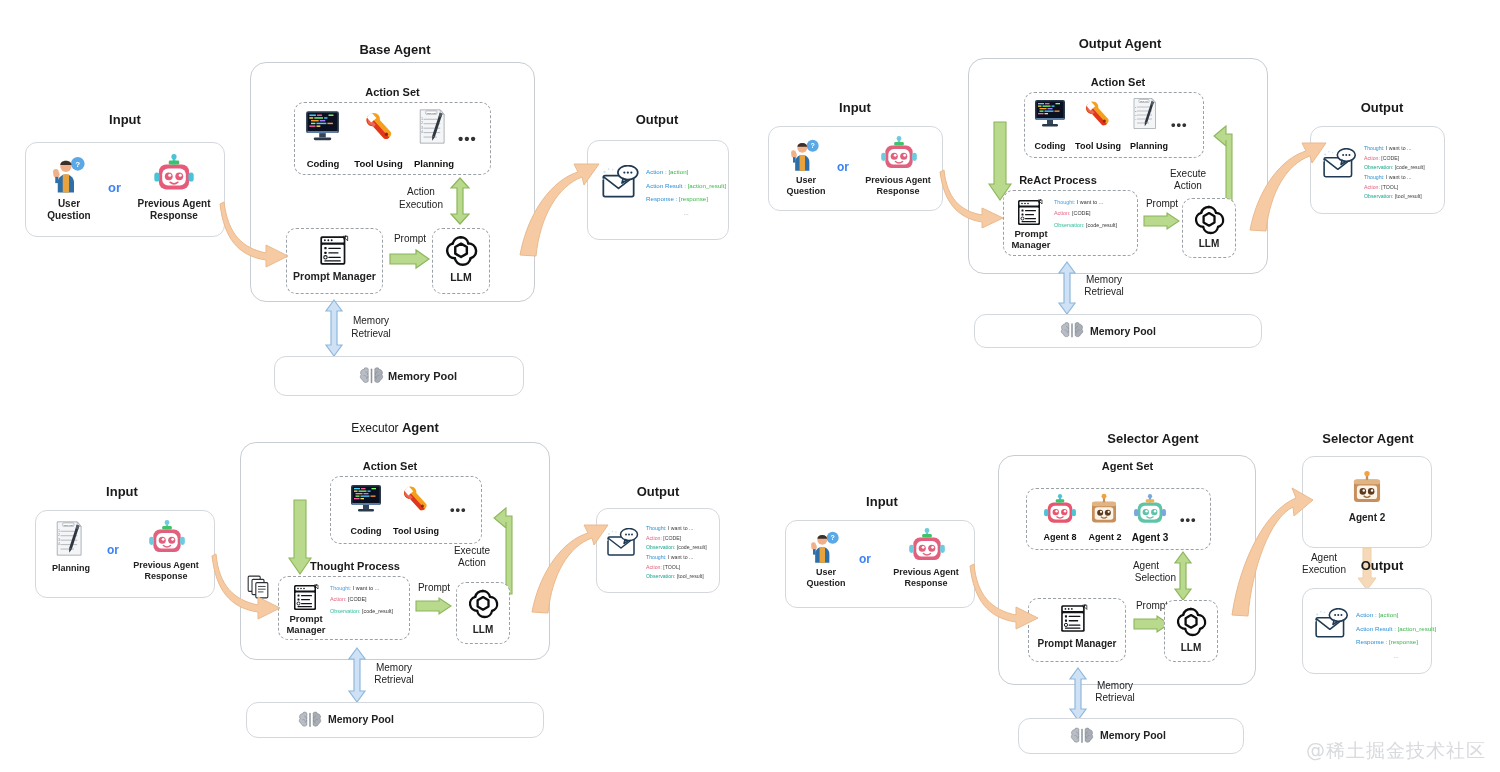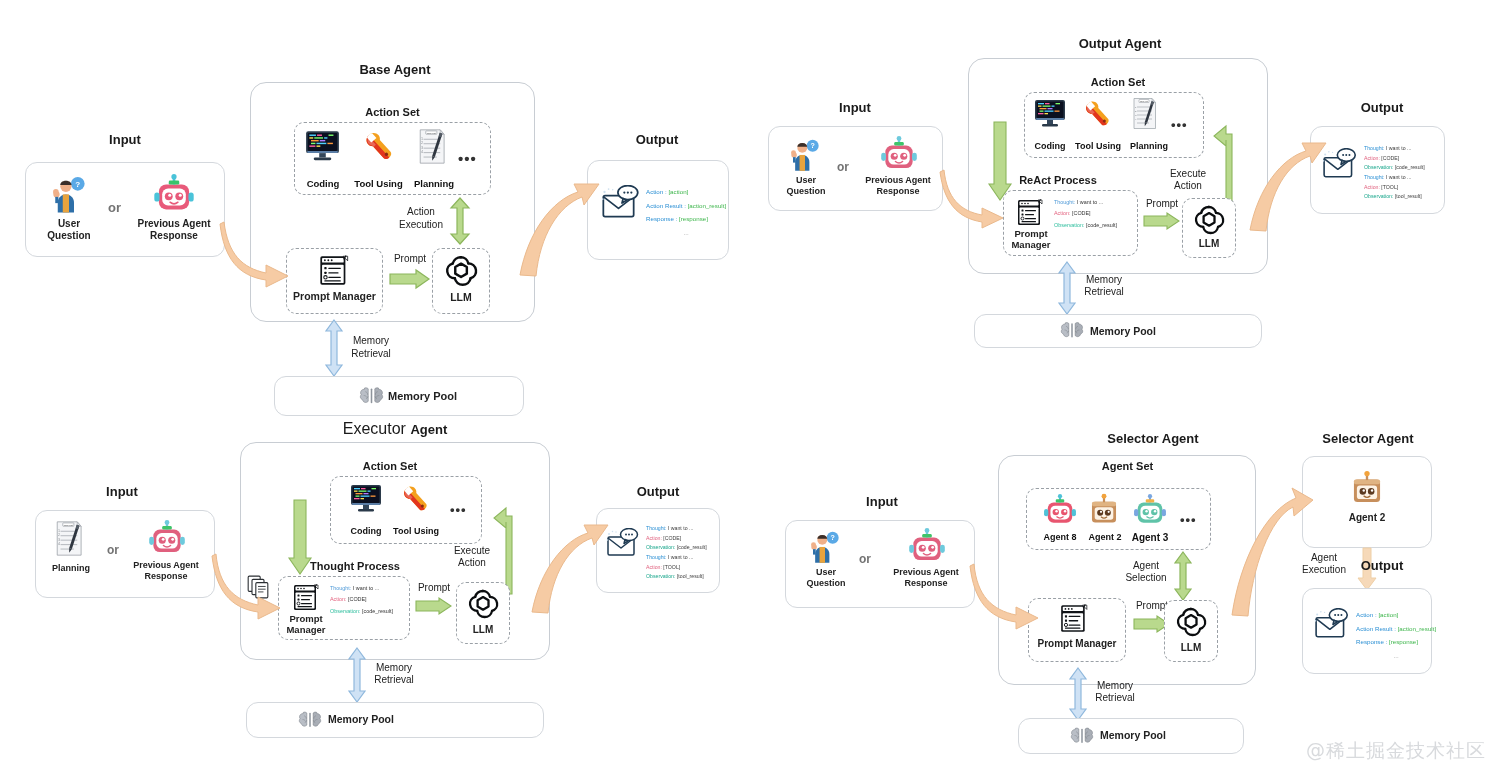--- a/index.html
+++ b/index.html
@@ -62,21 +62,21 @@
     font-weight: bold;
     color: #111;
     text-align: center;
     line-height: 1.2;
   }
 
   .or-text {
     position: absolute;
     font-weight: bold;
     font-size: 13px;
-    color: #737373;
+    color: #3b82f6;
   }
   .dots {
     position: absolute;
     font-size: 15px;
     font-weight: bold;
     letter-spacing: 1px;
     color: #333;
     line-height: 1;
   }
 
@@ -290,21 +290,21 @@
       <g stroke="#2b2f33" stroke-width="1.6">
         <line x1="20" y1="21" x2="34" y2="21"></line>
         <line x1="20" y1="26" x2="34" y2="26"></line>
         <line x1="20" y1="31" x2="30" y2="31"></line>
       </g>
     </symbol>
 
   </defs>
 </svg>
 
-<div class="panel" style="left:0;top:0;width:750px;height:400px;margin-top:20px;">
+<div class="panel" style="left:0;top:0;width:750px;height:400px;">
 
   <div class="panel-title" style="left:330px;top:42px;width:130px;">Base Agent</div>
 
   <div class="agent-box" style="left:250px;top:62px;width:285px;height:240px;"></div>
 
   <div class="sub-title" style="left:305px;top:86px;width:175px;">Action Set</div>
 
   <div class="dashed-box" style="left:294px;top:102px;width:197px;height:73px;"></div>
   <svg style="position:absolute;left:305px;top:110px;width:35px;height:32px">
       <use href="#ic-coding" width="35" height="32"></use>
@@ -494,21 +494,21 @@
   </div>
 
   <svg style="position:absolute;left:482px;top:130px;width:95px;height:105px">
     <path d="M18,100 C26,58 50,28 74,21 L70,13 L94,13 L80,33 L78,26 C55,34 38,62 34,101 Z" fill="#f6cba4" stroke="#eab98c" stroke-width="1"></path>
   </svg>
 </div>
 
 <div class="panel" style="left:0;top:400px;width:750px;height:372px;">
 
   <div class="panel-title" style="left:320px;top:20px;width:150px;">
-    <span style="font-weight:normal;font-size:16px">Executor </span><span>Agent</span>
+    <span style="font-weight:normal;font-size:12px">Executor </span><span>Agent</span>
   </div>
 
   <div class="agent-box" style="left:240px;top:42px;width:310px;height:218px;"></div>
 
   <div class="sub-title" style="left:310px;top:60px;width:160px;">Action Set</div>
 
   <div class="dashed-box" style="left:330px;top:76px;width:152px;height:68px;"></div>
   <svg style="position:absolute;left:350px;top:84px;width:32px;height:29px">
       <use href="#ic-coding" width="32" height="29"></use>
     </svg>
@@ -626,21 +626,21 @@
     </svg>
   <div class="dots" style="left:430px;top:113px;font-size:13px;">•••</div>
   <div class="icon-lbl" style="left:285px;top:132px;width:50px;font-size:9px;">Agent 8</div>
   <div class="icon-lbl" style="left:330px;top:132px;width:50px;font-size:9px;">Agent 2</div>
   <div class="icon-lbl" style="left:375px;top:132px;width:50px;font-size:10px;">Agent 3</div>
 
   <svg style="position:absolute;left:424px;top:152px;width:18px;height:48px">
     <polygon points="9,0 17,11 12,11 12,37 17,37 9,48 1,37 6,37 6,11 1,11" fill="#b9d98d" stroke="#8cb65c" stroke-width="1.2"></polygon>
   </svg>
   <div class="lbl" style="left:370px;top:160px;width:52px;">Agent</div>
-  <div class="lbl" style="left:366px;top:172px;width:60px;">Selection</div>
+  <div class="lbl" style="left:366px;top:172px;width:60px;text-align:right;">Selection</div>
 
   <div class="dashed-box" style="left:278px;top:198px;width:98px;height:64px;"></div>
   <svg style="position:absolute;left:309px;top:203px;width:30px;height:31px">
       <use href="#ic-prompt-mgr" width="30" height="31"></use>
     </svg>
   <div class="lbl bold" style="left:278px;top:238px;width:98px;font-size:10px;">Prompt Manager</div>
 
   <svg style="position:absolute;left:384px;top:216px;width:36px;height:16px">
     <polygon points="0,3 23,3 23,0 35,8 23,16 23,13 0,13" fill="#b9d98d" stroke="#8cb65c" stroke-width="1.1"></polygon>
   </svg>

